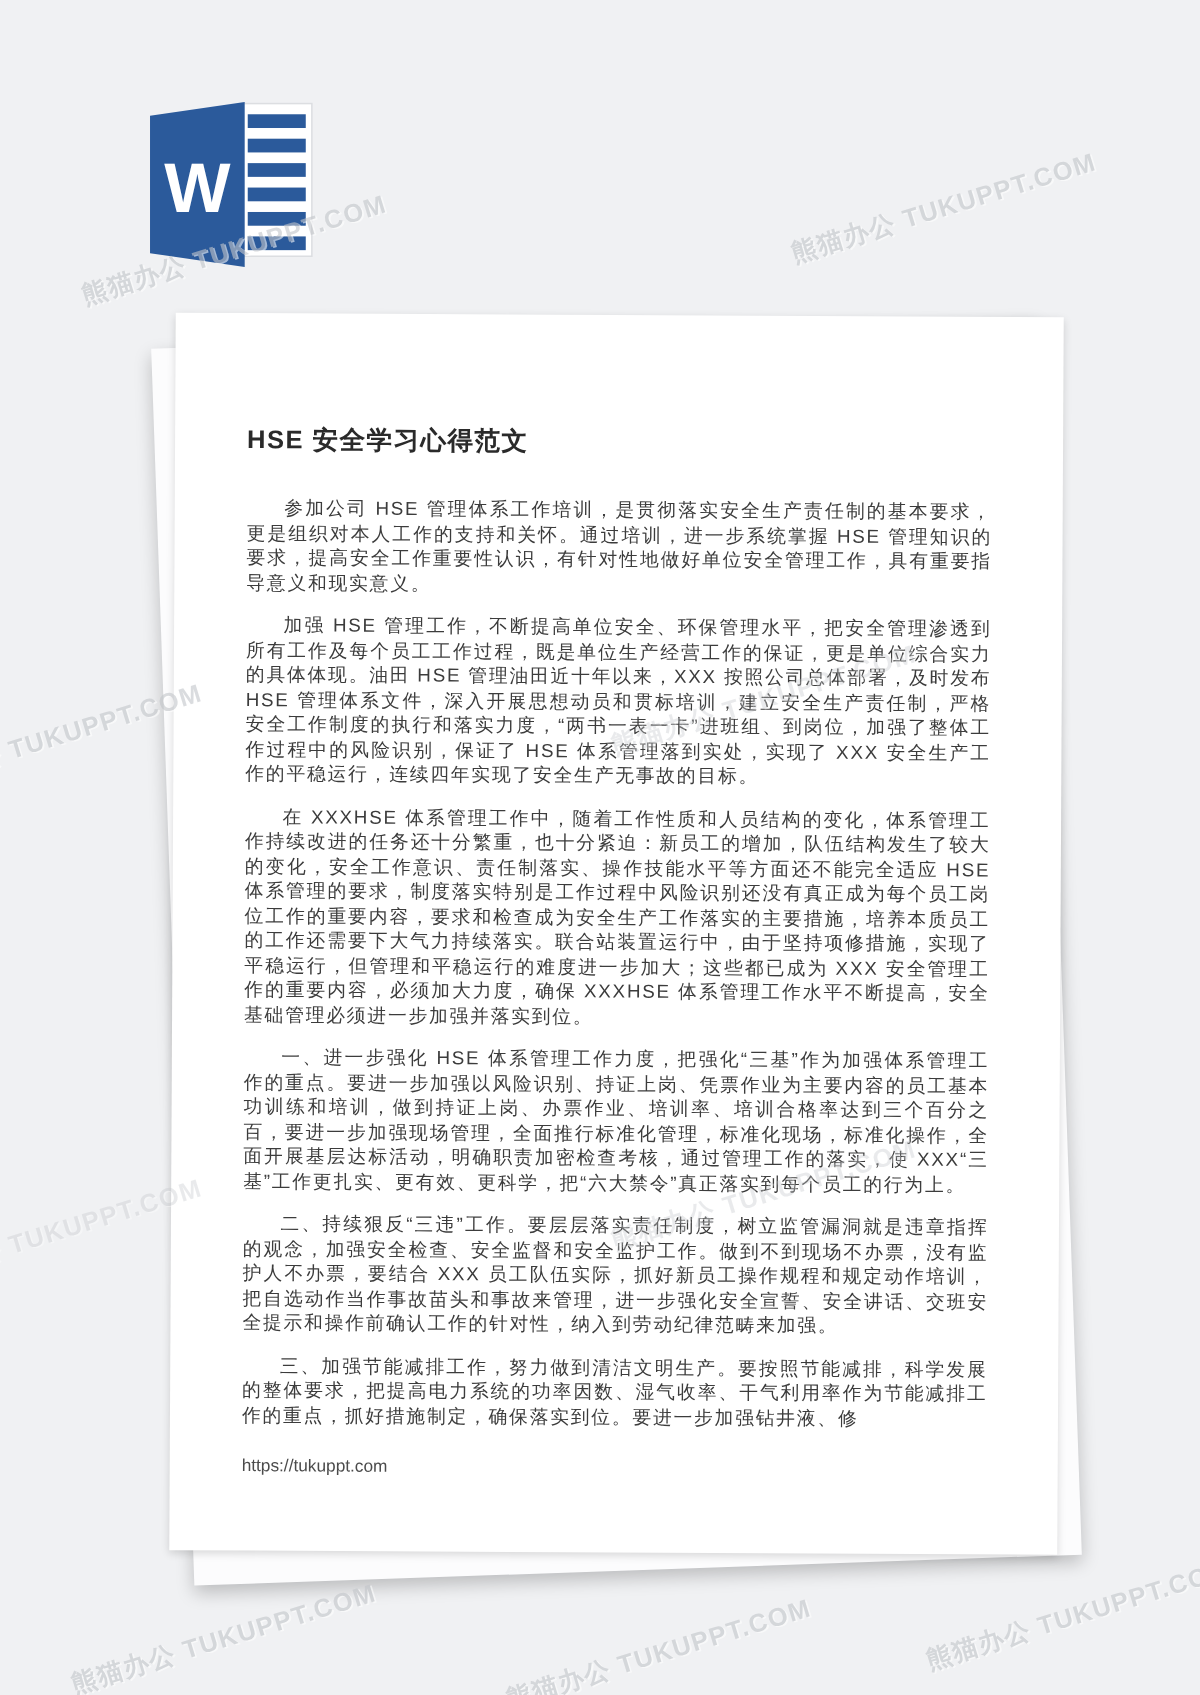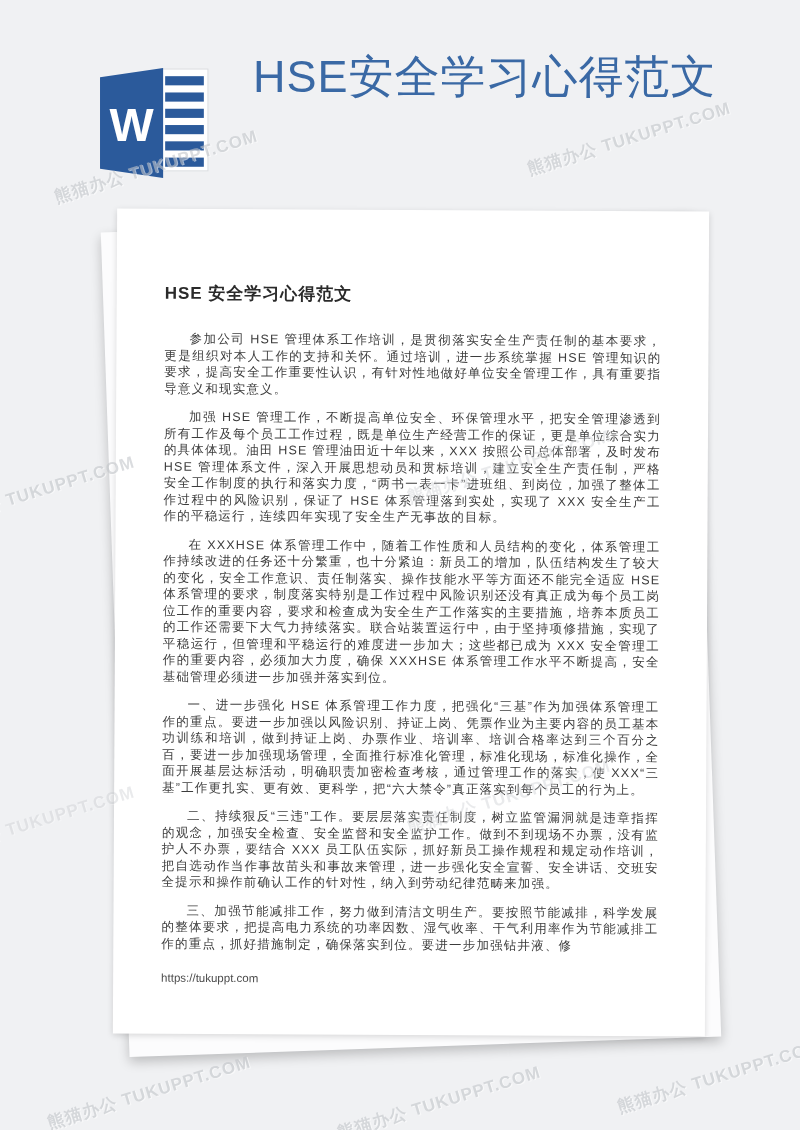--- a/index.html
+++ b/index.html
@@ -56,21 +56,20 @@
       <rect x="64" y="26" width="38" height="9"></rect>
       <rect x="64" y="42" width="38" height="9"></rect>
       <rect x="64" y="58" width="38" height="9"></rect>
       <rect x="64" y="74" width="38" height="9"></rect>
       <rect x="64" y="90" width="38" height="9"></rect>
     </g>
     <polygon points="0,11 62,2 62,110 0,101" fill="#2b5a9b"></polygon>
     <text x="31" y="74" text-anchor="middle" font-size="46" font-weight="bold" fill="#ffffff">W</text>
   </svg>
 
-  <div class="header-title">HSE安全学习心得范文</div>
 
   <div class="page-back"></div>
 
   <div class="page-main">
     <div class="doc-title">HSE 安全学习心得范文</div>
     <p class="doc-p">参加公司 HSE 管理体系工作培训，是贯彻落实安全生产责任制的基本要求，更是组织对本人工作的支持和关怀。通过培训，进一步系统掌握 HSE 管理知识的要求，提高安全工作重要性认识，有针对性地做好单位安全管理工作，具有重要指导意义和现实意义。</p>
     <p class="doc-p">加强 HSE 管理工作，不断提高单位安全、环保管理水平，把安全管理渗透到所有工作及每个员工工作过程，既是单位生产经营工作的保证，更是单位综合实力的具体体现。油田 HSE 管理油田近十年以来，XXX 按照公司总体部署，及时发布 HSE 管理体系文件，深入开展思想动员和贯标培训，建立安全生产责任制，严格安全工作制度的执行和落实力度，“两书一表一卡”进班组、到岗位，加强了整体工作过程中的风险识别，保证了 HSE 体系管理落到实处，实现了 XXX 安全生产工作的平稳运行，连续四年实现了安全生产无事故的目标。</p>
     <p class="doc-p">在 XXXHSE 体系管理工作中，随着工作性质和人员结构的变化，体系管理工作持续改进的任务还十分繁重，也十分紧迫：新员工的增加，队伍结构发生了较大的变化，安全工作意识、责任制落实、操作技能水平等方面还不能完全适应 HSE 体系管理的要求，制度落实特别是工作过程中风险识别还没有真正成为每个员工岗位工作的重要内容，要求和检查成为安全生产工作落实的主要措施，培养本质员工的工作还需要下大气力持续落实。联合站装置运行中，由于坚持项修措施，实现了平稳运行，但管理和平稳运行的难度进一步加大；这些都已成为 XXX 安全管理工作的重要内容，必须加大力度，确保 XXXHSE 体系管理工作水平不断提高，安全基础管理必须进一步加强并落实到位。</p>
     <p class="doc-p">一、进一步强化 HSE 体系管理工作力度，把强化“三基”作为加强体系管理工作的重点。要进一步加强以风险识别、持证上岗、凭票作业为主要内容的员工基本功训练和培训，做到持证上岗、办票作业、培训率、培训合格率达到三个百分之百，要进一步加强现场管理，全面推行标准化管理，标准化现场，标准化操作，全面开展基层达标活动，明确职责加密检查考核，通过管理工作的落实，使 XXX“三基”工作更扎实、更有效、更科学，把“六大禁令”真正落实到每个员工的行为上。</p>
     <p class="doc-p">二、持续狠反“三违”工作。要层层落实责任制度，树立监管漏洞就是违章指挥的观念，加强安全检查、安全监督和安全监护工作。做到不到现场不办票，没有监护人不办票，要结合 XXX 员工队伍实际，抓好新员工操作规程和规定动作培训，把自选动作当作事故苗头和事故来管理，进一步强化安全宣誓、安全讲话、交班安全提示和操作前确认工作的针对性，纳入到劳动纪律范畴来加强。</p>

